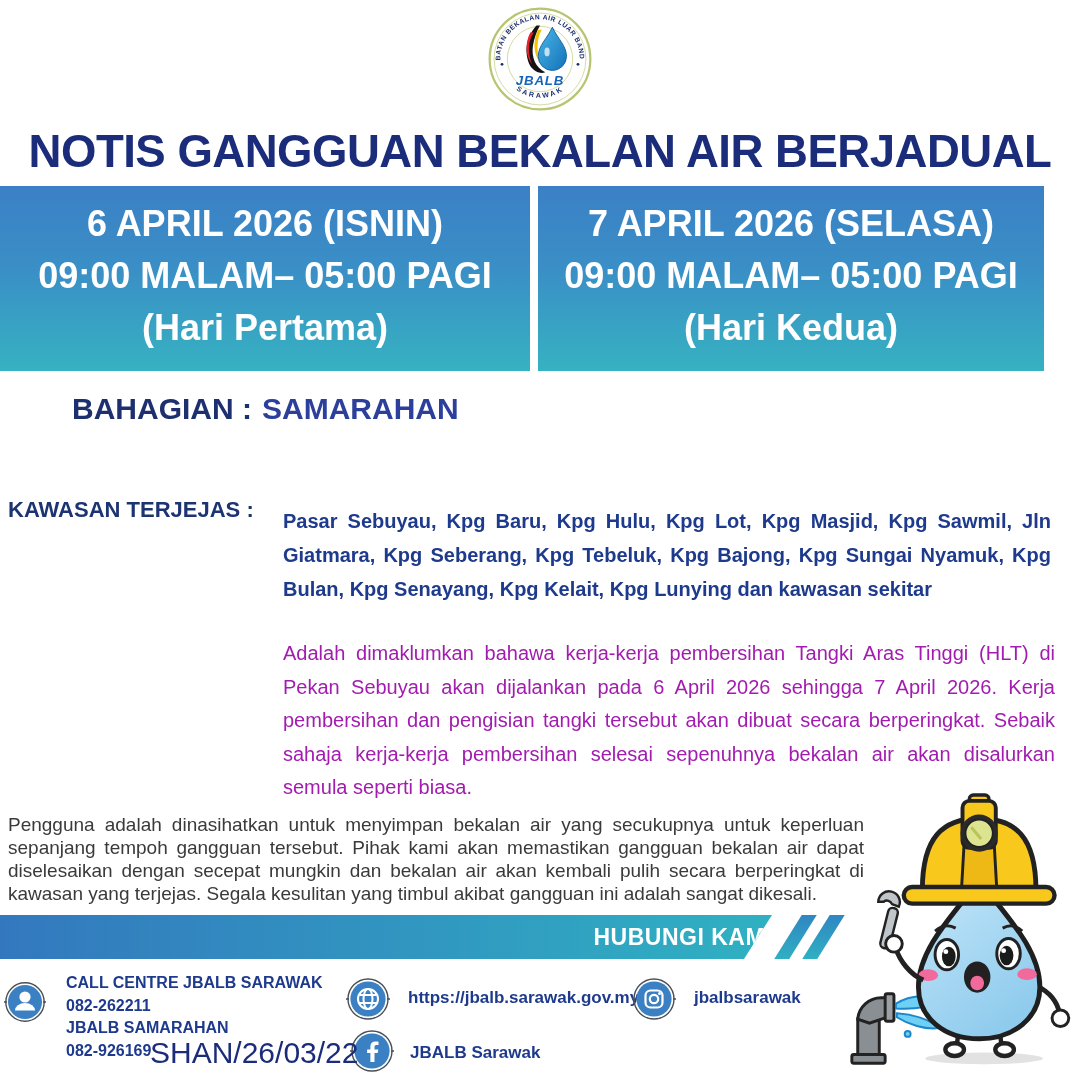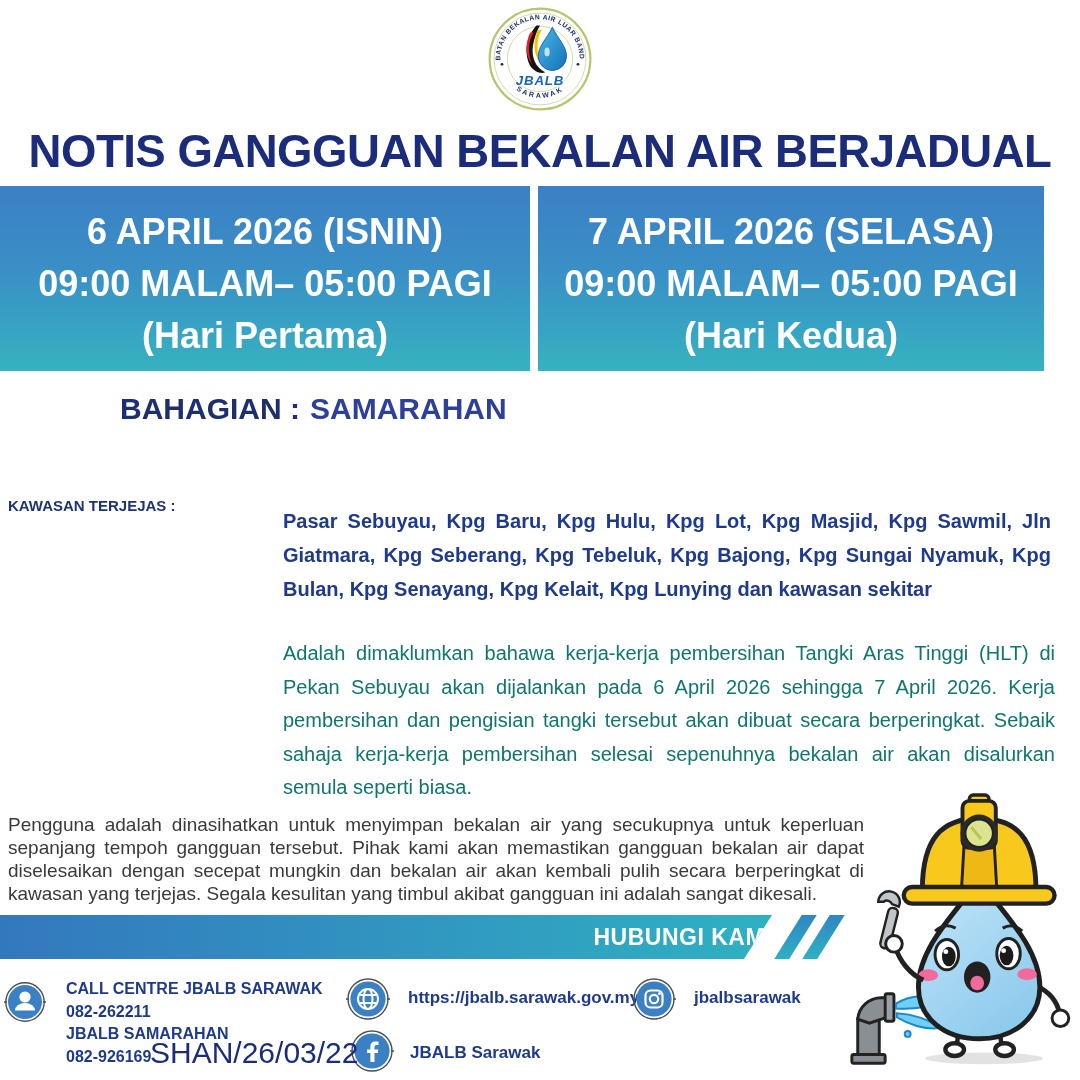--- a/index.html
+++ b/index.html
@@ -13,36 +13,36 @@
   .title{
     left:0;top:124px;width:1080px;text-align:center;
     font-size:46px;font-weight:800;color:#1b2d7a;letter-spacing:-0.5px;
     transform:scaleX(0.99);
   }
 
   
   .day-card{
     top:186px;height:185px;
     background:linear-gradient(180deg,#3b80c5 0%,#3a8fc6 45%,#36b2c1 100%);
-    color:#ffffff;text-align:center;box-sizing:border-box;padding-top:20px;
+    color:#ffffff;text-align:center;box-sizing:border-box;padding-top:12px;
   }
   .day-card .line{font-size:36px;font-weight:bold;line-height:52px;white-space:nowrap;}
   .day-left{left:0;width:530px;}
   .day-right{left:538px;width:506px;}
 
   
-  .region{font-size:30px;font-weight:bold;color:#1d2f6e;white-space:nowrap;margin-left:48px;}
+  .region{font-size:30px;font-weight:bold;color:#1d2f6e;white-space:nowrap;}
   .region .val{color:#2b3f9b;margin-left:10px;}
 
-  .sec-label{font-size:15px;font-weight:bold;color:#1d3473;white-space:nowrap;}
+  .sec-label{font-size:22px;font-weight:bold;color:#1d3473;white-space:nowrap;}
   .sec-value{
     color:#1e3a8c;text-align:justify;line-height:34px;margin-top:32px;
   }
   .kawasan-value{left:283px;top:472px;width:768px;font-size:20px;font-weight:bold;}
-  .huraian-value{left:283px;top:605px;width:772px;font-size:20px;font-weight:normal;line-height:33.5px;color:#0f766e;}
+  .huraian-value{left:283px;top:605px;width:772px;font-size:20px;font-weight:normal;line-height:33.5px;color:#a21caf;}
 
   .disclaimer{
     left:8px;top:813px;width:856px;
     font-size:19px;color:#3a3a3a;line-height:23px;text-align:justify;
   }
 
   
   .contact-banner{
     left:0;top:915px;width:772px;height:44px;
     background:linear-gradient(90deg,#3378be 0%,#2fb1c2 100%);
@@ -52,21 +52,21 @@
   .stripe{
     top:915px;height:44px;width:15px;
     background:linear-gradient(180deg,#2f86c3,#2fb0c2);
     transform:skewX(-32deg);
   }
   .stripe-1{left:788px;}
   .stripe-2{left:816px;}
 
   
   .contact-text{color:#1e3a8c;font-weight:bold;}
-  .cc-block{left:66px;top:972px;font-size:16px;line-height:22.5px;white-space:nowrap;margin-top:6px;}
+  .cc-block{left:66px;top:972px;font-size:16px;line-height:22.5px;white-space:nowrap;}
   .link-text{font-size:17px;white-space:nowrap;}
   .ref{left:150px;top:1036px;font-size:30px;font-weight:400;color:#1b2d7a;white-space:nowrap;}
 
   .icon-circle{display:block;}
 </style>
 </head>
 <body>
 
 <div class="poster">
 

